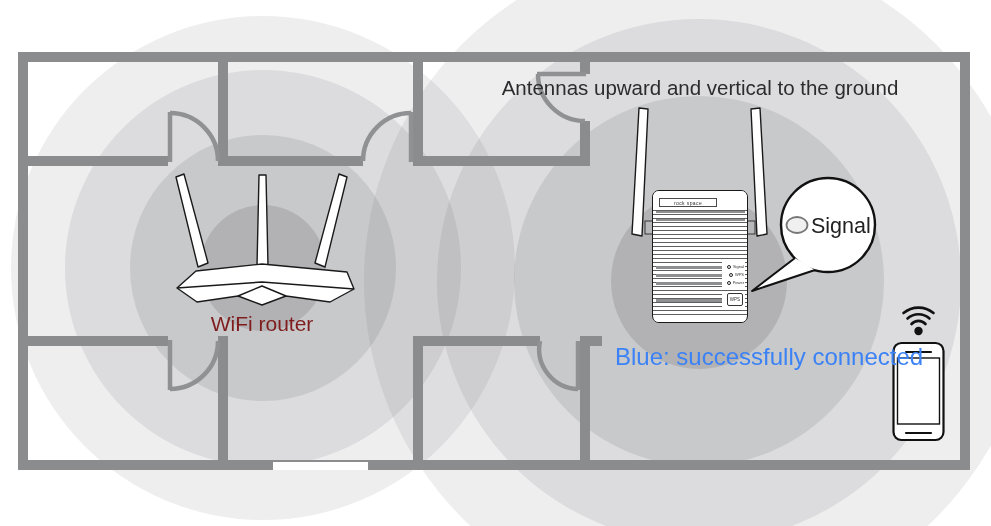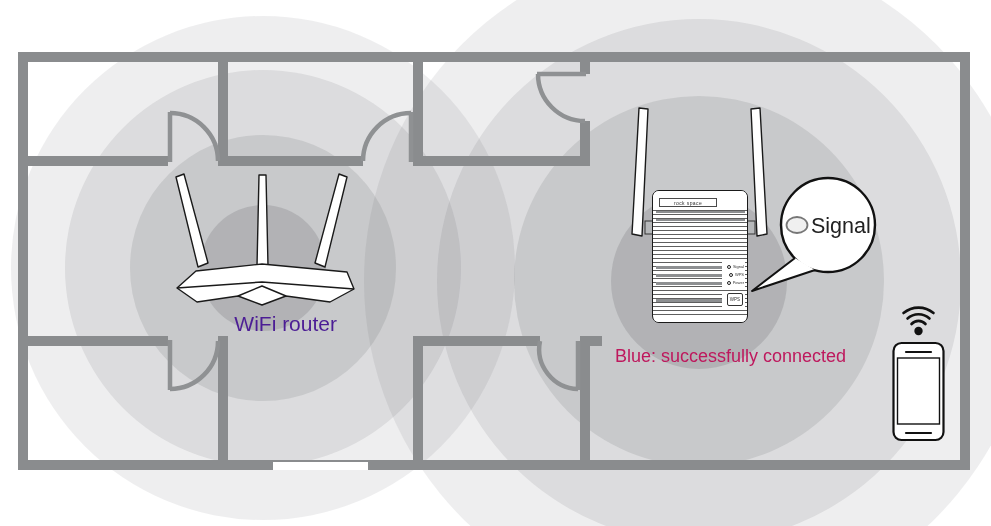--- a/index.html
+++ b/index.html
@@ -22,25 +22,25 @@
   .r4{left:364px;top:-54px;width:670px;height:670px;}
   .r3{left:437px;top:19px;width:524px;height:524px;}
   .r2{left:514px;top:96px;width:370px;height:370px;}
   .r1{left:611px;top:193px;width:176px;height:176px;}
   
   .title{
     position:absolute;left:455px;top:76px;width:490px;text-align:center;
     font-size:20.5px;line-height:24px;color:#2c2c2e;
   }
   .router-label{
-    position:absolute;left:187px;top:312px;width:150px;text-align:right;
-    font-size:21px;color:#4c1d95;
+    position:absolute;left:187px;top:312px;width:150px;text-align:center;
+    font-size:21px;color:#7f1d1d;
   }
   .legend{
-    position:absolute;left:615px;top:347px;font-size:18px;line-height:19.5px;color:#be185d;
+    position:absolute;left:615px;top:347px;font-size:24px;line-height:19.5px;color:#3b82f6;
   }
   .legend div{white-space:nowrap;}
   
   .extender{
     position:absolute;left:652px;top:190px;width:96px;height:133px;box-sizing:border-box;
     border:1.6px solid #1a1a1a;border-radius:7px;overflow:hidden;
     background:repeating-linear-gradient(to bottom,#ffffff 0px,#ffffff 3.1px,#5f5f5f 3.1px,#5f5f5f 4px);
   }
   .ext-top{position:absolute;left:0;top:0;right:0;height:18px;background:#fff;}
   .ext-bot{position:absolute;left:0;bottom:0;right:0;height:4px;background:#fff;}
@@ -189,18 +189,19 @@
     </g>
     <circle cx="918.5" cy="331" r="4.2" fill="#111111"></circle>
     <g>
       <rect x="893.5" y="343" width="50" height="97" rx="8" fill="#ffffff" stroke="#111111" stroke-width="2.2"></rect>
       <line x1="906" y1="352" x2="931" y2="352" stroke="#111111" stroke-width="2.2" stroke-linecap="round"></line>
       <rect x="897.5" y="358" width="42" height="66" fill="#ffffff" stroke="#111111" stroke-width="1.4"></rect>
       <line x1="906" y1="433" x2="931" y2="433" stroke="#111111" stroke-width="2.2" stroke-linecap="round"></line>
     </g>
   </svg>
 
+  <div class="title">Antennas upward and vertical to the ground</div>
   <div class="router-label">WiFi router</div>
   <div class="legend">
     <div>Blue: successfully connected</div>
   </div>
 
 </div>
 
 </body></html>

